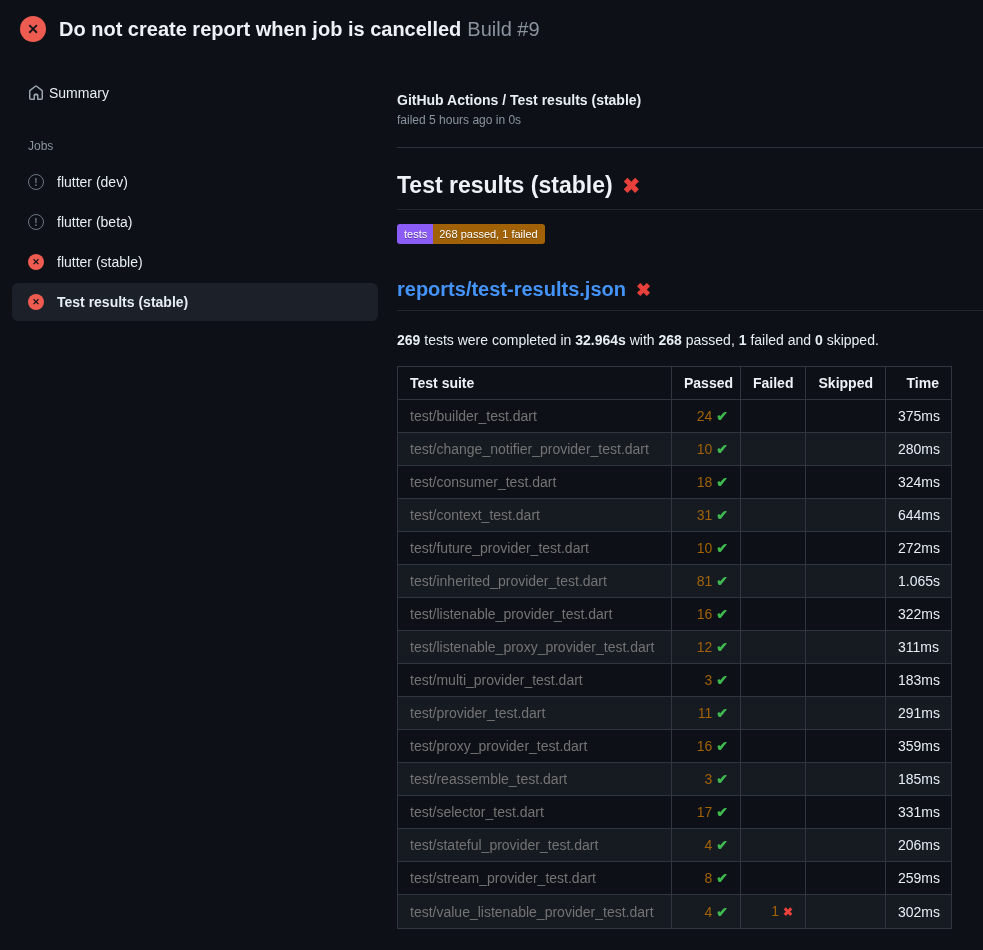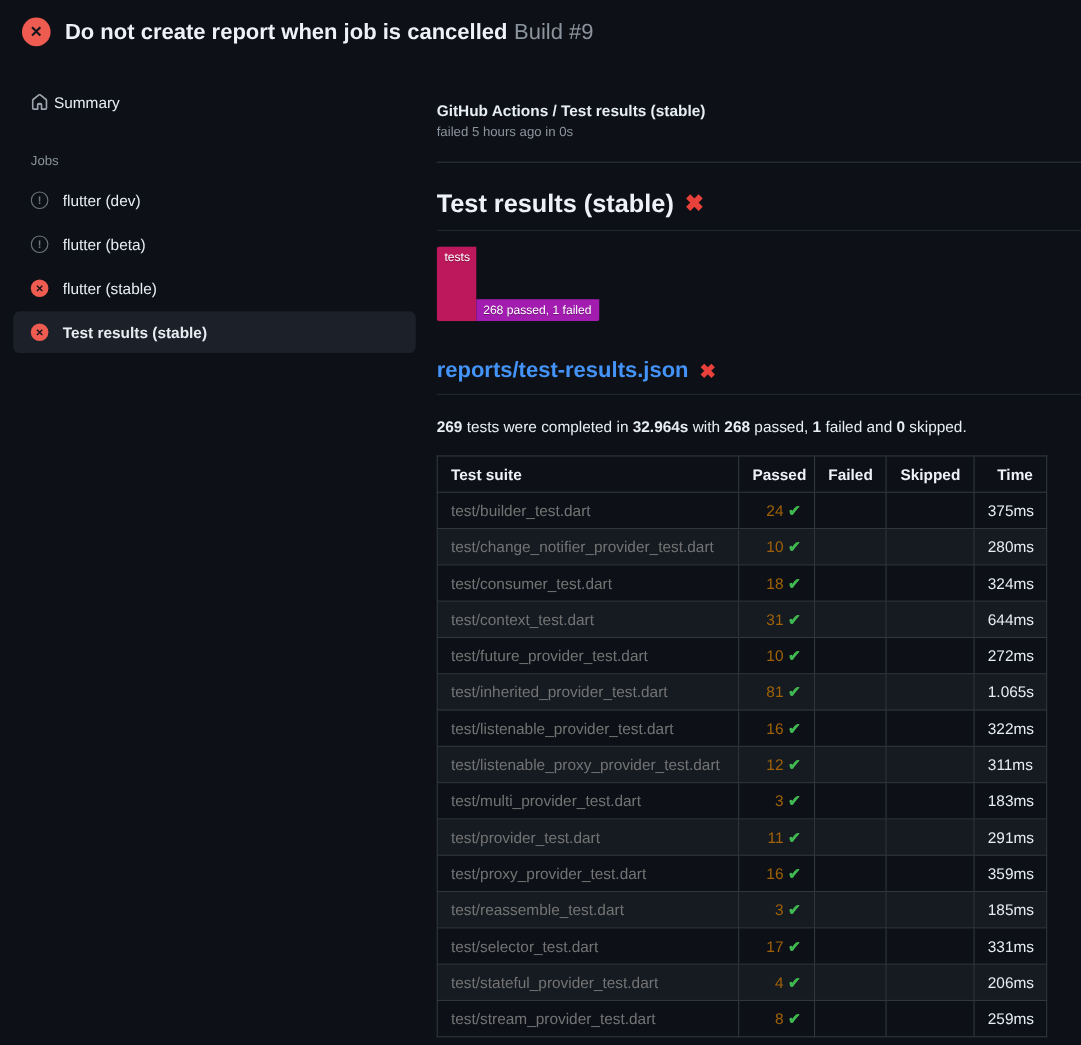--- a/index.html
+++ b/index.html
@@ -70,22 +70,22 @@
     border-bottom: 1px solid #22272e;
     font-size: 23px; font-weight: 700; color: #eef2f6;
     display: flex; align-items: center; gap: 10px;
   }
   .cross-mark { color: #e8413c; font-weight: 900; }
   .section-title .cross-mark { font-size: 21px; }
 
   .badge { margin-top: 14px; display: inline-flex; border-radius: 3px; overflow: hidden;
            font-size: 11px; line-height: 1; color: #fff;
            text-shadow: 0 1px 0 rgba(0,0,0,0.35); }
-  .badge-label { background: #be185d; padding: 5px 6px 4px 7px; }
-  .badge-value { background: #a21caf; padding: 5px 7px 4px 6px; margin-top: 48px; }
+  .badge-label { background: #8b5cf6; padding: 5px 6px 4px 7px; }
+  .badge-value { background: #a16207; padding: 5px 7px 4px 6px; }
 
   .report-title {
     margin-top: 34px; padding-bottom: 9px;
     border-bottom: 1px solid #22272e;
     font-size: 20px; font-weight: 700;
     display: flex; align-items: center; gap: 10px;
   }
   .report-title a { color: #4493f8; text-decoration: none; }
   .report-title .cross-mark { font-size: 18px; }
 
@@ -292,15 +292,22 @@
           <td class="num"></td>
           <td class="num">206ms</td>
         </tr>
         <tr>
           <td><a href="#">test/stream_provider_test.dart</a></td>
           <td class="num"><span class="cellnum">8</span><span class="check-icon">✔</span></td>
           <td class="num"></td>
           <td class="num"></td>
           <td class="num">259ms</td>
         </tr>
+        <tr>
+          <td><a href="#">test/value_listenable_provider_test.dart</a></td>
+          <td class="num"><span class="cellnum">4</span><span class="check-icon">✔</span></td>
+          <td class="num"><span class="cellnum">1</span><span class="x-icon">✖</span></td>
+          <td class="num"></td>
+          <td class="num">302ms</td>
+        </tr>
       </tbody>
   </table>
 </main>
 
 </body></html>

